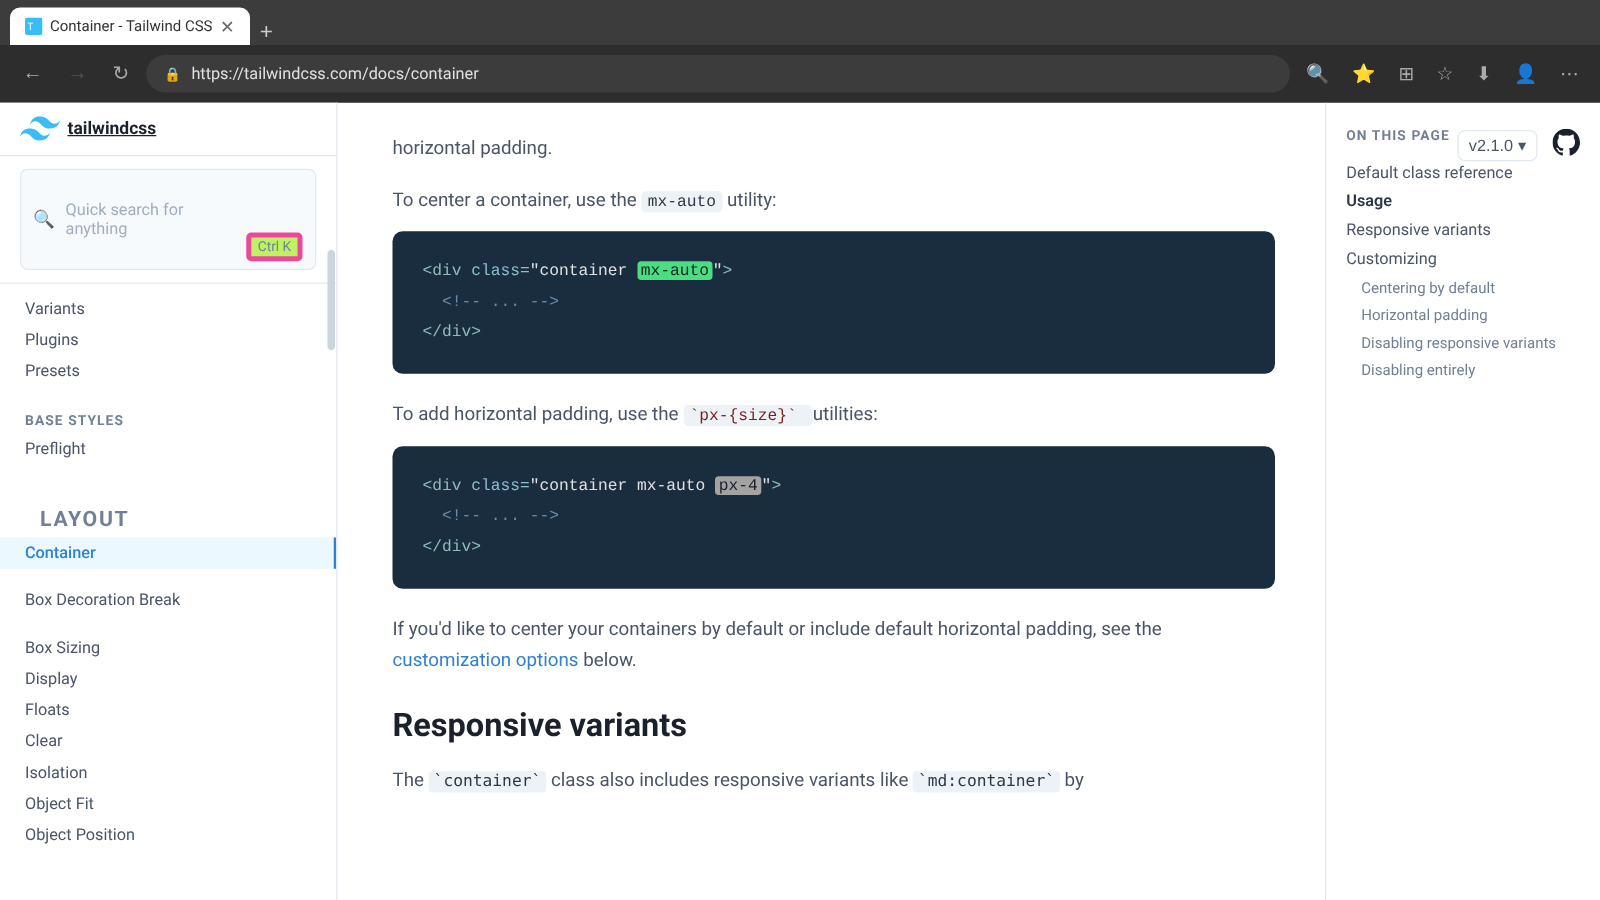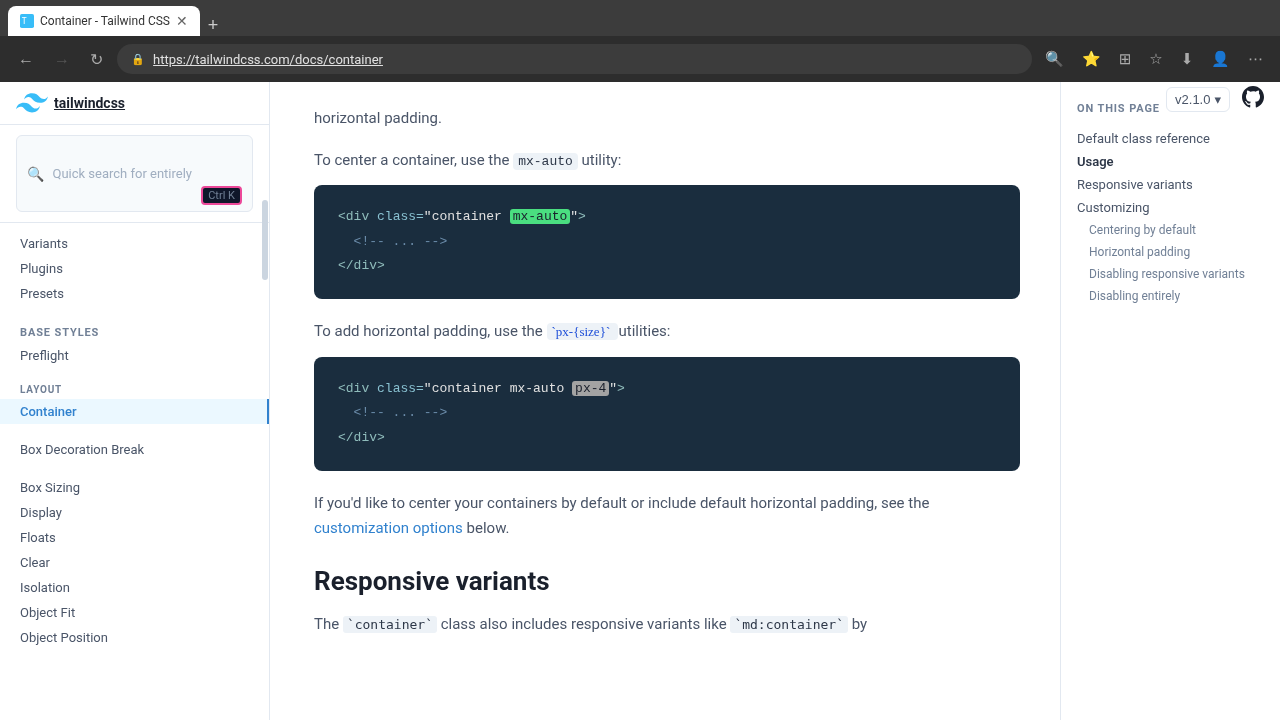--- a/index.html
+++ b/index.html
@@ -50,21 +50,21 @@
     </div>
     <button class="new-tab-btn" style="font-size:18px;color:#ccc;background:none;border:none;cursor:pointer;padding:0 8px;">+</button>
   </div>
 
   <div class="browser-toolbar">
     <button class="nav-btn" style="color:#aaa;font-size:16px;background:none;border:none;cursor:pointer;">←</button>
     <button class="nav-btn" style="color:#555;font-size:16px;background:none;border:none;cursor:pointer;">→</button>
     <button class="nav-btn" style="color:#aaa;font-size:16px;background:none;border:none;cursor:pointer;">↻</button>
     <div class="address-bar">
       <span style="color:#aaa;font-size:11px;">🔒</span>
-      <span style="color:#e0e0e0;font-size:13px;text-decoration:underline;">https://tailwindcss.com/docs/container</span>
+      <span style="color:#e0e0e0;font-size:13px;">https://tailwindcss.com/docs/container</span>
     </div>
     <button class="toolbar-icon" style="color:#aaa;font-size:15px;background:none;border:none;cursor:pointer;">🔍</button>
     <button class="toolbar-icon" style="color:#aaa;font-size:15px;background:none;border:none;cursor:pointer;">⭐</button>
     <button class="toolbar-icon" style="color:#aaa;font-size:15px;background:none;border:none;cursor:pointer;">⊞</button>
     <button class="toolbar-icon" style="color:#aaa;font-size:15px;background:none;border:none;cursor:pointer;">☆</button>
     <button class="toolbar-icon" style="color:#aaa;font-size:15px;background:none;border:none;cursor:pointer;">⬇</button>
     <button class="toolbar-icon" style="color:#aaa;font-size:15px;background:none;border:none;cursor:pointer;">👤</button>
     <button class="toolbar-icon" style="color:#aaa;font-size:15px;background:none;border:none;cursor:pointer;">⋯</button>
   </div>
 </div>
@@ -78,22 +78,22 @@
         <svg width="32" height="22" viewBox="0 0 54 33">
           <path fill="#38bdf8" d="M27 0c-7.2 0-11.7 3.6-13.5 10.8 2.7-3.6 5.85-4.95 9.45-4.05 2.054.513 3.522 2.004 5.147 3.653C30.744 13.09 33.808 16.2 40.5 16.2c7.2 0 11.7-3.6 13.5-10.8-2.7 3.6-5.85 4.95-9.45 4.05-2.054-.513-3.522-2.004-5.147-3.653C36.756 3.11 33.692 0 27 0zM13.5 16.2C6.3 16.2 1.8 19.8 0 27c2.7-3.6 5.85-4.95 9.45-4.05 2.054.514 3.522 2.004 5.147 3.653C17.244 29.29 20.308 32.4 27 32.4c7.2 0 11.7-3.6 13.5-10.8-2.7 3.6-5.85 4.95-9.45 4.05-2.054-.513-3.522-2.004-5.147-3.653C23.256 19.31 20.192 16.2 13.5 16.2z"></path>
         </svg>
         <span style="font-size:14px;font-weight:700;color:#1a202c;text-decoration:underline;">tailwindcss</span>
       </div>
     </div>
 
     <div style="padding:10px 16px;border-bottom:1px solid #e2e8f0;">
       <div style="display:flex;align-items:center;gap:8px;background:#f7fafc;border:1px solid #e2e8f0;border-radius:6px;padding:6px 10px;cursor:pointer;">
         <span style="color:#718096;font-size:14px;">🔍</span>
-        <span style="color:#a0aec0;font-size:13px;flex:1;">Quick search for entirely</span>
-        <span style="background:#0f172a;border:2px solid #ec4899;border-radius:4px;padding:1px 5px;font-size:11px;color:#718096;margin-top:44px;">Ctrl K</span>
+        <span style="color:#a0aec0;font-size:13px;flex:1;">Quick search for anything</span>
+        <span style="background:#bef264;border:4px solid #ec4899;border-radius:4px;padding:1px 5px;font-size:11px;color:#718096;margin-top:44px;">Ctrl K</span>
       </div>
     </div>
 
     <div class="sidebar-scroll" style="overflow-y:auto;flex:1;">
       <div style="padding:8px 0;">
         <a class="nav-item" style="display:flex;align-items:center;padding:5px 20px;font-size:13px;color:#4a5568;cursor:pointer;text-decoration:none;">
           <span>Variants</span>
         </a>
         <a class="nav-item" style="display:flex;align-items:center;padding:5px 20px;font-size:13px;color:#4a5568;cursor:pointer;text-decoration:none;">
           <span>Plugins</span>
@@ -104,21 +104,21 @@
       </div>
 
       <div style="padding:4px 0;">
         <div style="font-size:11px;font-weight:700;color:#718096;text-transform:uppercase;letter-spacing:0.08em;padding:8px 20px 4px;">Base Styles</div>
         <a class="nav-item" style="display:flex;align-items:center;padding:5px 20px;font-size:13px;color:#4a5568;cursor:pointer;text-decoration:none;">
           <span>Preflight</span>
         </a>
       </div>
 
       <div style="padding:4px 0;">
-        <div style="font-size:10px;font-weight:700;color:#718096;text-transform:uppercase;letter-spacing:0.08em;padding:8px 20px 4px;">Layout</div>
+        <div style="font-size:17px;font-weight:700;color:#718096;text-transform:uppercase;letter-spacing:0.08em;padding:8px 32px 4px;margin-top:18px;">Layout</div>
         <a class="nav-item active" style="display:flex;align-items:center;padding:5px 20px;font-size:13px;color:#3182ce;cursor:pointer;text-decoration:none;background:#ebf8ff;border-right:2px solid #3182ce;font-weight:500;">
           <span>Container</span>
         </a>
         <a class="nav-item" style="display:flex;align-items:center;padding:18px 20px;font-size:13px;color:#4a5568;cursor:pointer;text-decoration:none;">
           <span>Box Decoration Break</span>
         </a>
         <a class="nav-item" style="display:flex;align-items:center;padding:5px 20px;font-size:13px;color:#4a5568;cursor:pointer;text-decoration:none;">
           <span>Box Sizing</span>
         </a>
         <a class="nav-item" style="display:flex;align-items:center;padding:5px 20px;font-size:13px;color:#4a5568;cursor:pointer;text-decoration:none;">
@@ -163,21 +163,21 @@
       <div style="color:#6b8caa;">
         <span>&nbsp;&nbsp;&lt;!-- ... --&gt;</span>
       </div>
       <div>
         <span style="color:#8fbcbb;">&lt;/div&gt;</span>
       </div>
     </div>
 
     <p style="color:#4a5568;line-height:1.7;margin-bottom:12px;font-size:15px;">
       <span>To add horizontal padding, use the</span>
-      <code style="background:#edf2f7;padding:1px 5px;border-radius:4px;font-family:Liberation Serif, serif;font-size:13px;color:#1d4ed8;"> `<span>px-{size}</span>` </code>
+      <code style="background:#edf2f7;padding:1px 5px;border-radius:4px;font-family:Liberation Mono, monospace;font-size:13px;color:#7f1d1d;"> `<span>px-{size}</span>` </code>
       <span>utilities:</span>
     </p>
 
     <div style="background:#1a2d3e;border-radius:8px;padding:20px 24px;margin:12px 0 20px;font-family:'Courier New',monospace;font-size:13px;line-height:1.9;">
       <div>
         <span style="color:#8fbcbb;">&lt;div</span>
         <span style="color:#88c0d0;"> class=</span><span style="color:#e0e0e0;">"container mx-auto </span><span style="background:#a3a3a3;color:#1a202c;border-radius:3px;padding:0 3px;">px-4</span><span style="color:#e0e0e0;">"</span><span style="color:#8fbcbb;">&gt;</span>
       </div>
       <div style="color:#6b8caa;">
         <span>&nbsp;&nbsp;&lt;!-- ... --&gt;</span>
@@ -208,21 +208,21 @@
     <a style="display:block;font-size:13px;color:#4a5568;padding:4px 0;cursor:pointer;text-decoration:none;">Responsive variants</a>
     <a style="display:block;font-size:13px;color:#4a5568;padding:4px 0;cursor:pointer;text-decoration:none;">Customizing</a>
     <a style="display:block;font-size:12px;color:#718096;padding:4px 0 4px 12px;cursor:pointer;text-decoration:none;">Centering by default</a>
     <a style="display:block;font-size:12px;color:#718096;padding:4px 0 4px 12px;cursor:pointer;text-decoration:none;">Horizontal padding</a>
     <a style="display:block;font-size:12px;color:#718096;padding:4px 0 4px 12px;cursor:pointer;text-decoration:none;">Disabling responsive variants</a>
     <a style="display:block;font-size:12px;color:#718096;padding:4px 0 4px 12px;cursor:pointer;text-decoration:none;">Disabling entirely</a>
 
   </div>
 </div>
 
-<div style="position:absolute;top:86px;right:16px;display:flex;align-items:center;gap:12px;z-index:20;">
+<div style="position:absolute;top:103px;right:16px;display:flex;align-items:center;gap:12px;z-index:20;">
   <button style="display:flex;align-items:center;gap:4px;color:#4a5568;font-size:13px;padding:4px 8px;border:1px solid #e2e8f0;border-radius:6px;cursor:pointer;background:#fff;">
     <span>v2.1.0</span>
     <span>▾</span>
   </button>
   <a style="color:#1a202c;font-size:20px;cursor:pointer;text-decoration:none;">
     <svg width="22" height="22" viewBox="0 0 24 24" fill="#1a202c">
       <path d="M12 0C5.374 0 0 5.373 0 12c0 5.302 3.438 9.8 8.207 11.387.599.111.793-.261.793-.577v-2.234c-3.338.726-4.033-1.416-4.033-1.416-.546-1.387-1.333-1.756-1.333-1.756-1.089-.745.083-.729.083-.729 1.205.084 1.839 1.237 1.839 1.237 1.07 1.834 2.807 1.304 3.492.997.107-.775.418-1.305.762-1.604-2.665-.305-5.467-1.334-5.467-5.931 0-1.311.469-2.381 1.236-3.221-.124-.303-.535-1.524.117-3.176 0 0 1.008-.322 3.301 1.23A11.509 11.509 0 0112 5.803c1.02.005 2.047.138 3.006.404 2.291-1.552 3.297-1.23 3.297-1.23.653 1.653.242 2.874.118 3.176.77.84 1.235 1.911 1.235 3.221 0 4.609-2.807 5.624-5.479 5.921.43.372.823 1.102.823 2.222v3.293c0 .319.192.694.801.576C20.566 21.797 24 17.3 24 12c0-6.627-5.373-12-12-12z"></path>
     </svg>
   </a>
 </div>

